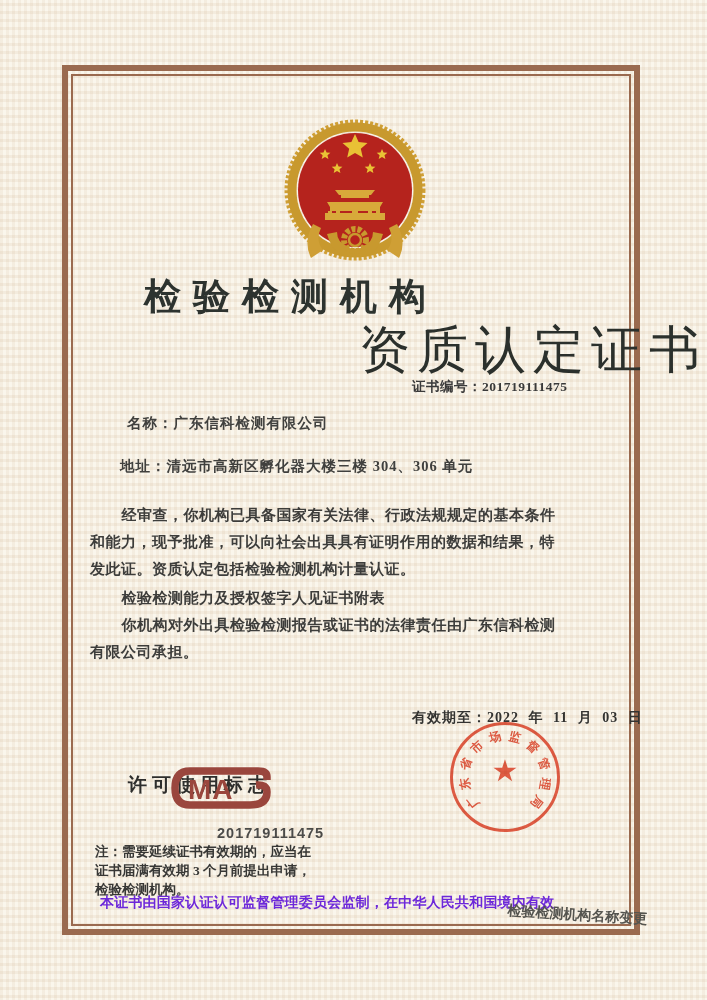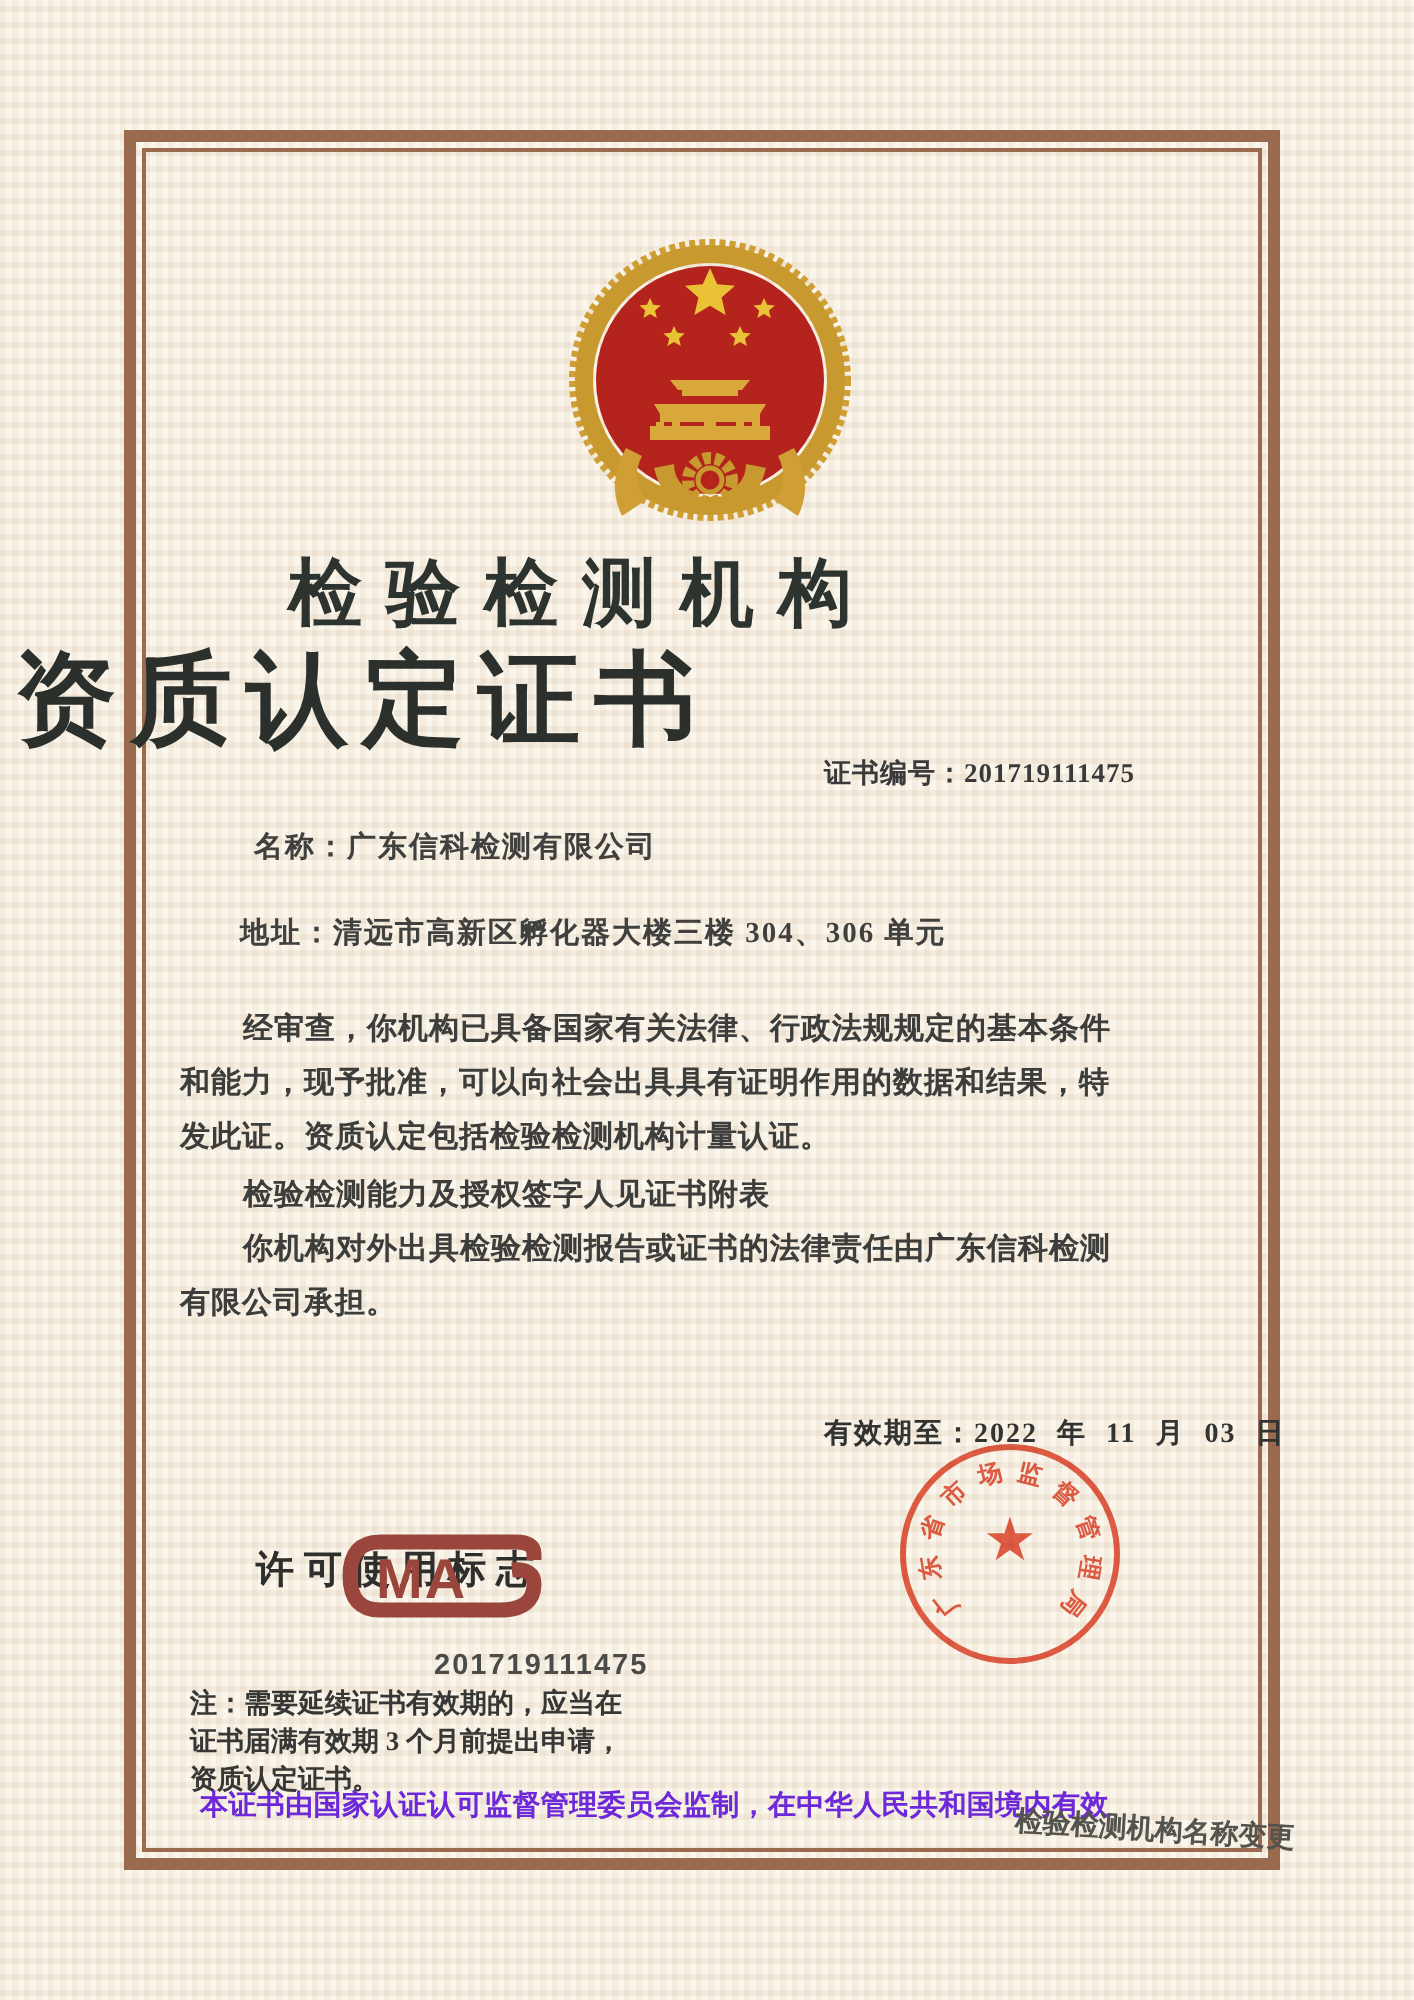--- a/index.html
+++ b/index.html
@@ -12,21 +12,21 @@
       repeating-linear-gradient(0deg, rgba(0,0,0,0) 0 2px, rgba(193,156,115,.12) 2px 5px, rgba(0,0,0,0) 5px 8px);
     color:#333;
   }
   .abs{position:absolute;}
   
   .frame{left:62px;top:65px;width:578px;height:870px;border:6px solid #9a6a4f;box-sizing:border-box;}
   .frame-inner{position:absolute;inset:3px;border:2px solid #9a6a4f;}
   
   .title1{left:0;top:272px;width:570px;text-align:center;font-size:37px;font-weight:700;
           letter-spacing:12px;color:#2d332f;text-indent:12px;}
-  .title2{left:0;top:316px;width:707px;text-align:left;font-size:51px;font-weight:700;
+  .title2{left:0;top:316px;width:707px;text-align:right;font-size:51px;font-weight:400;
           letter-spacing:7px;color:#2b302c;text-indent:7px;}
   .certno{left:412px;top:378px;font-size:13.5px;font-weight:700;color:#3a3a3a;letter-spacing:.5px;}
   
   .field{font-size:14.5px;font-weight:600;color:#40403e;letter-spacing:1px;}
   .field-name{left:127px;top:414px;text-align:center;}
   .field-addr{left:120px;top:457px;}
   
   .bodytext{left:90px;top:502px;width:478px;font-size:15px;line-height:27px;color:#3d3d3b;
             font-weight:600;letter-spacing:.5px;}
   .bodytext p{margin:0;text-indent:2.1em;}
@@ -147,17 +147,17 @@
       <span class="char" style="left: 82.787px; top: 24.8523px; transform: rotate(42.6667deg);">督</span>
       <span class="char" style="left: 93.7921px; top: 41.7269px; transform: rotate(71.1111deg);">管</span>
       <span class="char" style="left: 95.4311px; top: 61.8062px; transform: rotate(99.5556deg);">理</span>
       <span class="char" style="left: 87.3084px; top: 80.2421px; transform: rotate(128deg);">局</span>
     </div>
 </div>
 
 <div class="abs notes">
   <div>注：需要延续证书有效期的，应当在</div>
   <div>证书届满有效期 3 个月前提出申请，</div>
-  <div>资质认定证书。</div>
+  <div>检验检测机构。</div>
 </div>
 
 <div class="abs footline">本证书由国家认证认可监督管理委员会监制，在中华人民共和国境内有效</div>
 <div class="abs stampnote">检验检测机构名称变更</div>
 
 </body></html>

